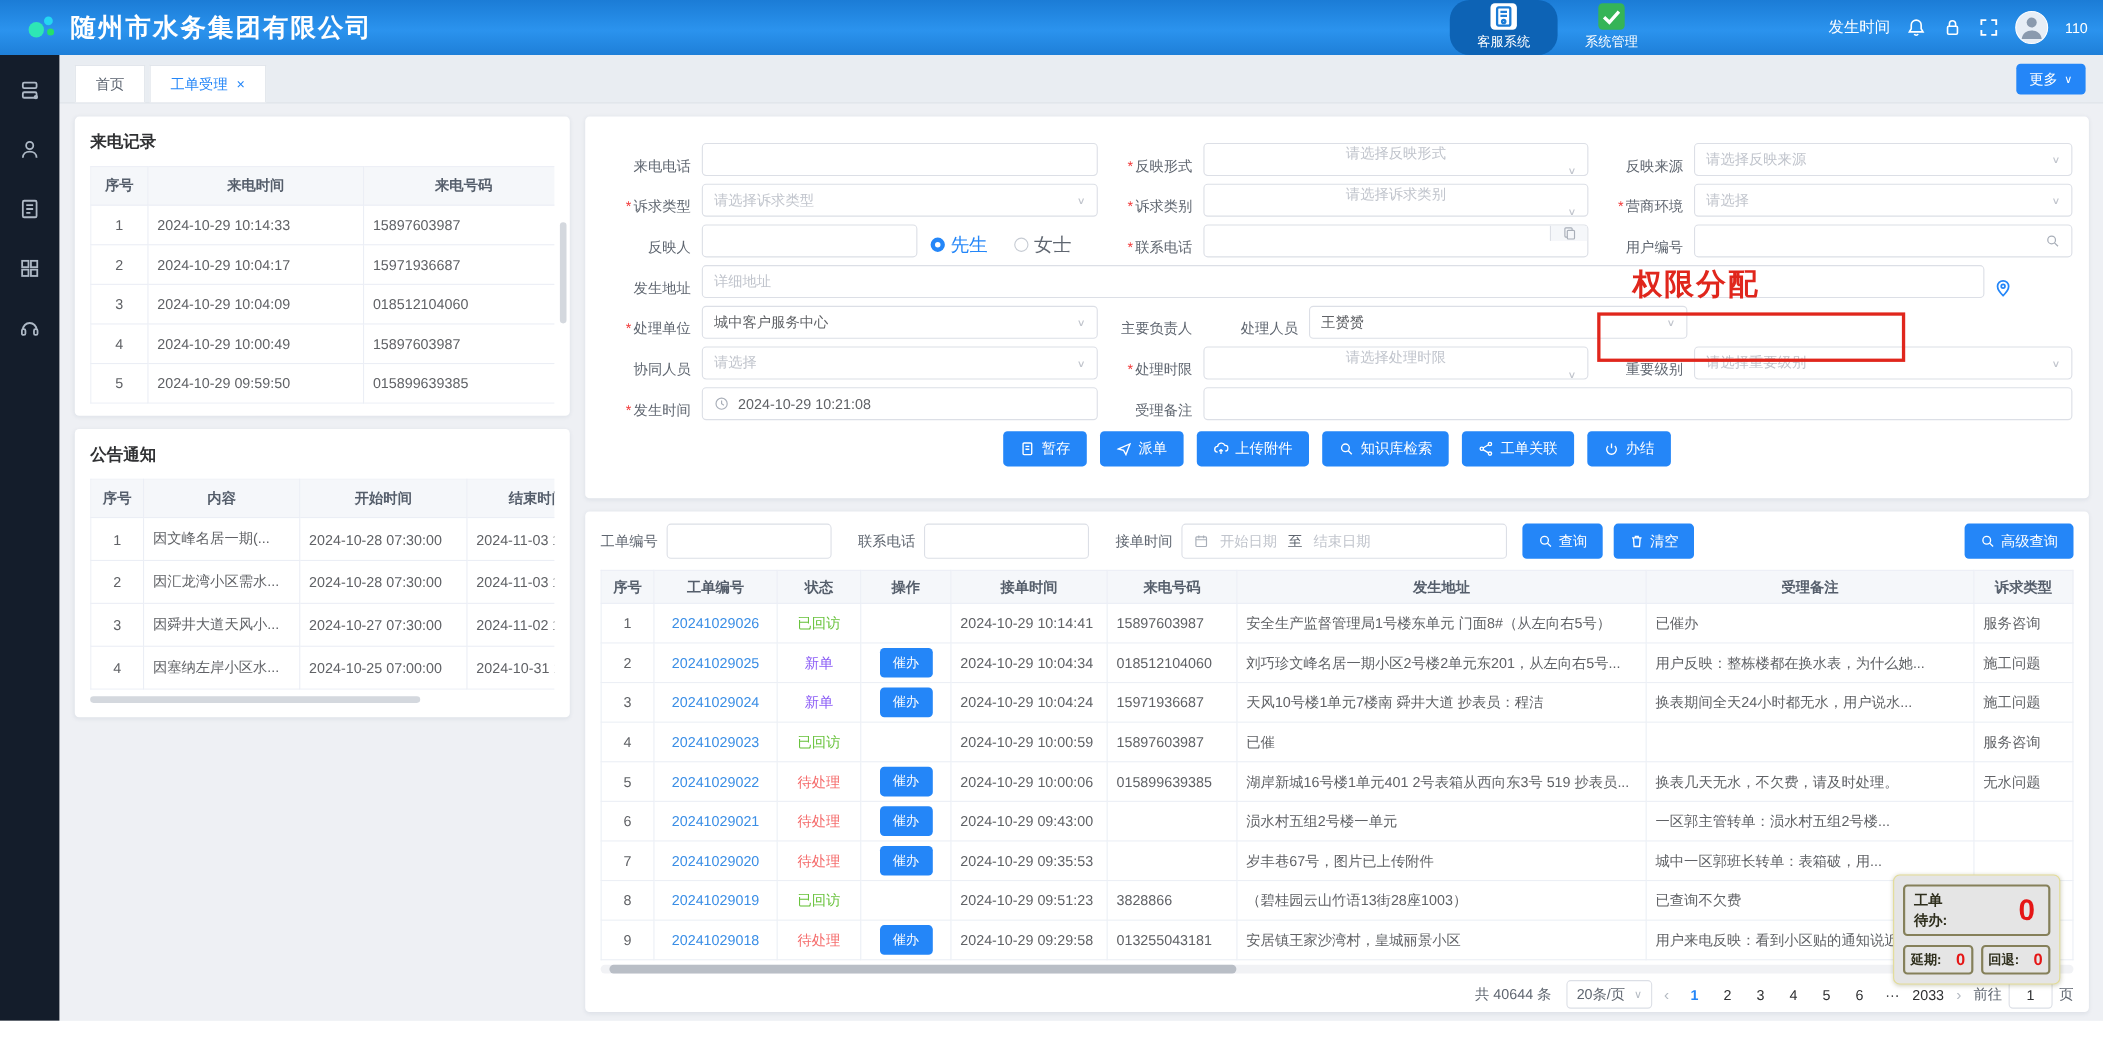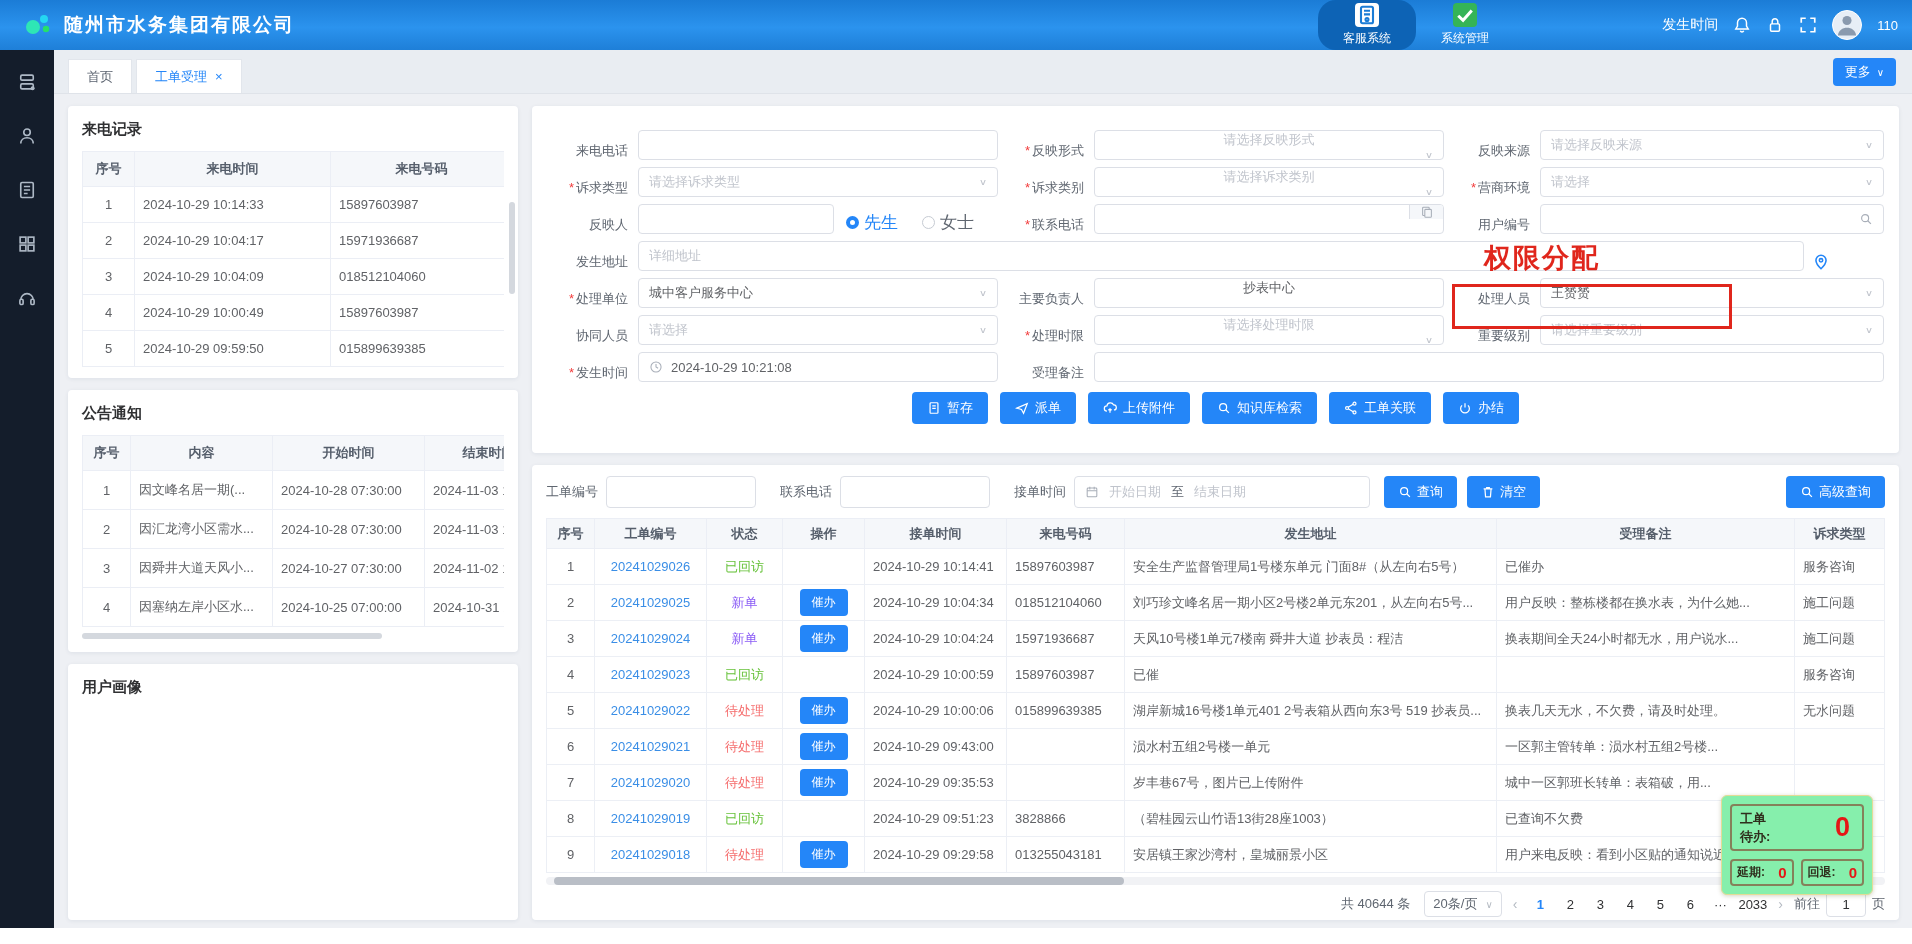--- a/index.html
+++ b/index.html
@@ -3,21 +3,21 @@
 <meta charset="utf-8">
 <style>
   * { margin:0; padding:0; box-sizing:border-box; font-family:"Liberation Sans","DejaVu Sans",sans-serif; }
   html,body { width:1912px; height:944px; overflow:hidden; }
   .screen { position:relative; width:1912px; height:944px; background:#eef0f4; overflow:hidden; }
 
   
   .topbar { position:absolute; top:0; left:0; width:100%; height:50px;
     background:linear-gradient(180deg,#1b7cd6 0%,#2b93ee 55%,#1e7fd8 100%); z-index:30; }
   .brand { position:absolute; left:24px; top:0; height:50px; display:flex; align-items:center; gap:10px; }
-  .brand-title { color:#fff; font-size:19px; font-weight:bold; letter-spacing:2px; }
+  .brand-title { color:#fff; font-size:23px; font-weight:bold; letter-spacing:2px; }
   .topnav { position:absolute; left:1318px; top:0; height:50px; display:flex; }
   .topnav-item { width:98px; height:50px; display:flex; flex-direction:column; align-items:center; justify-content:center; gap:3px; cursor:pointer; }
   .topnav-item.active { background:#0d63b5;border-radius:18px; }
   .topnav-item .label { color:#fff; font-size:12px; }
   .tile { width:24px; height:24px; border-radius:4px; display:flex; align-items:center; justify-content:center; }
   .tile.white { background:#fff; color:#1b7cd6; }
   .tile.green { background:#35b457; color:#fff; }
   .utilities { position:absolute; right:14px; top:0; height:50px; display:flex; align-items:center; gap:15px; color:#fff; }
   .util-text { font-size:14px; }
   .util-icon { width:18px; height:18px; color:#fff; cursor:pointer; display:flex; }
@@ -116,21 +116,21 @@
 
   .pag { display:flex; align-items:center; justify-content:flex-end; gap:6px; margin-top:6px; font-size:13px; color:#5f6670; }
   .pag .total { margin-right:8px; }
   .size-sel { height:26px; border:1px solid #dcdfe6; border-radius:4px; background:#fff; display:flex; align-items:center; gap:8px; padding:0 8px; color:#5f6670; cursor:pointer; }
   .pg-arrow { color:#b4bac2; padding:0 5px; cursor:pointer; font-size:14px; }
   .pg { min-width:24px; height:24px; display:flex; align-items:center; justify-content:center; cursor:pointer; color:#303133; }
   .pg.active { color:#2486f8; font-weight:bold; }
   .goto-input { width:40px; height:26px; border:1px solid #dcdfe6; border-radius:4px; text-align:center; font-size:13px; color:#303133; }
 
   
-  .todo { position:absolute; right:26px; top:330px; width:152px; background:#86efac; border:1px solid #e3dc96; border-radius:6px; padding:8px; z-index:15; box-shadow:0 1px 4px rgba(80,80,20,.25); }
+  .todo { position:absolute; right:26px; top:330px; width:152px; background:#e5e5e5; border:1px solid #e3dc96; border-radius:6px; padding:8px; z-index:15; box-shadow:0 1px 4px rgba(80,80,20,.25); }
   .todo-main { border:2px solid #85805a; border-radius:4px; display:flex; align-items:center; padding:4px 8px; }
   .todo-label { font-size:13px; font-weight:bold; color:#2f2f1d; line-height:1.35; }
   .todo-value { margin-left:auto; font-size:27px; font-weight:bold; color:#e51616; padding-right:4px; }
   .todo-sub { display:flex; gap:7px; margin-top:8px; }
   .todo-chip { flex:1; border:2px solid #85805a; border-radius:4px; display:flex; align-items:center; justify-content:space-between; padding:3px 5px; font-size:12px; font-weight:bold; color:#2f2f1d; }
   .chip-val { color:#e51616; font-size:15px; }
 
   .footer { position:absolute; left:0; right:0; bottom:0; height:16px; background:#fff; z-index:25; }
   svg { display:block; width:100%; height:100%; }
 </style>
@@ -344,23 +344,20 @@
                     <td>因塞纳左岸小区水...</td>
                     <td>2024-10-25 07:00:00</td>
                     <td>2024-10-31 17:00</td>
                   </tr>
                 </tbody>
             </table>
           </div>
           <div class="hscroll-ann"></div>
         </div>
 
-        <div class="panel panel-user">
-          <div class="panel-title">用户画像</div>
-        </div>
       </div>
 
       <div class="right-col">
 
         <div class="annot-text">权限分配</div>
         <div class="annot-box"></div>
 
         <div class="panel panel-form">
           <div class="form-rows">
 
@@ -445,23 +442,20 @@
               </span>
             </div>
 
             <div class="f-row">
               <span class="f-label w-l1"><span class="star">*</span><span>处理单位</span></span>
               <div class="control w-c1">
                   <span class="val">城中客户服务中心</span>
                   <span class="sel-arrow">∨</span>
                 </div>
               <span class="f-label w-l2">主要负责人</span>
-              <div class="control w-c2">
-                  <span class="val">抄表中心</span>
-                </div>
               <span class="f-label w-l3">处理人员</span>
               <div class="control w-c3">
                   <span class="val">王赟赟</span>
                   <span class="sel-arrow">∨</span>
                 </div>
             </div>
 
             <div class="f-row">
               <span class="f-label w-l1">协同人员</span>
               <div class="control w-c1">

